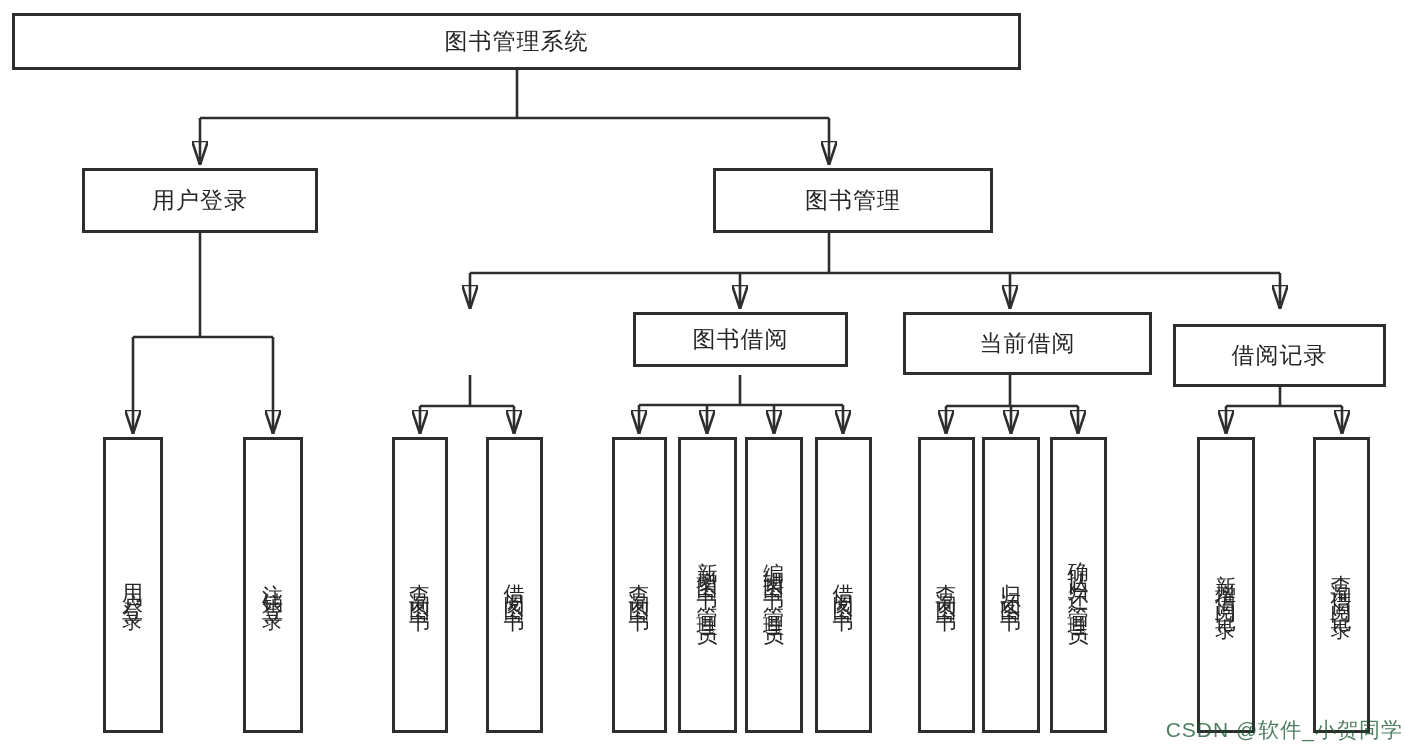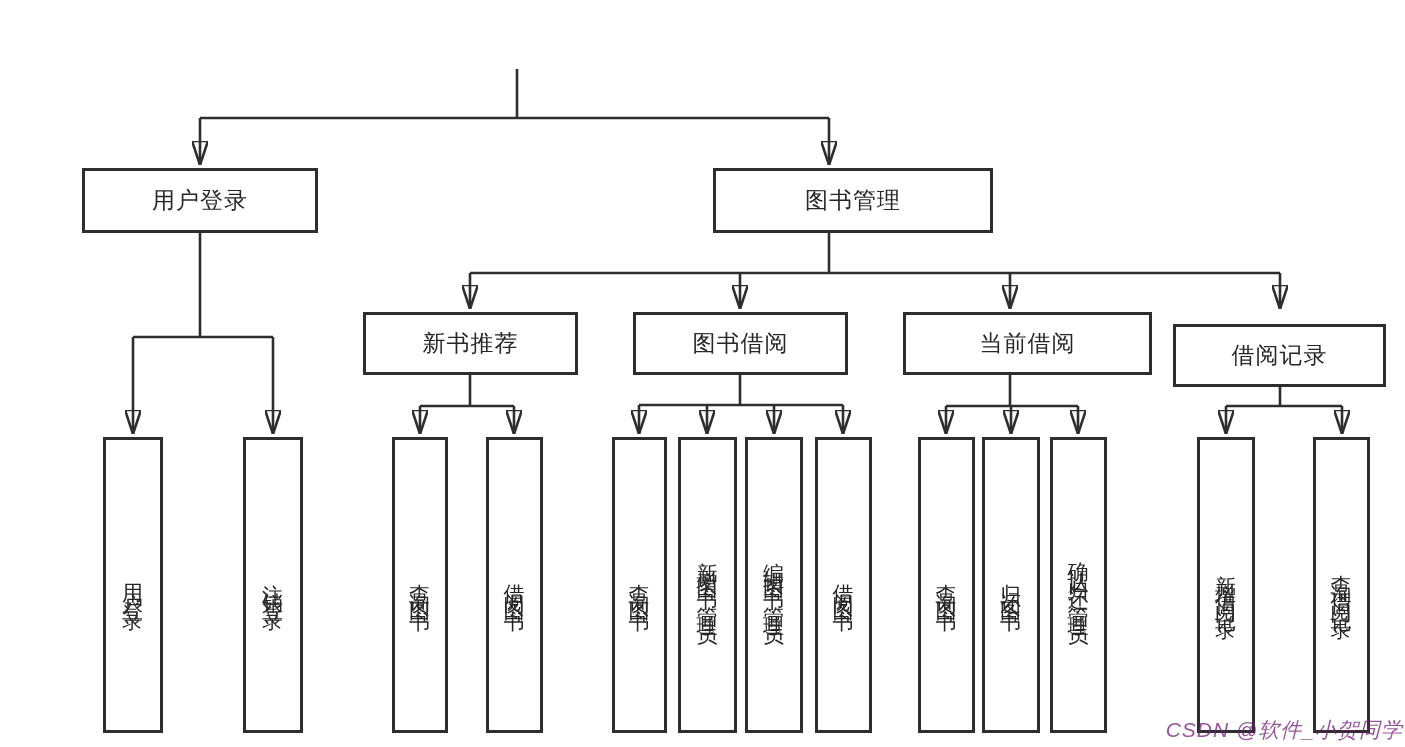--- a/index.html
+++ b/index.html
@@ -49,25 +49,24 @@
     letter-spacing: 9px;
     line-height: 1;
     white-space: nowrap;
   }
   .watermark {
     position: absolute;
     right: 2px;
     top: 716px;
     font-size: 21px;
     letter-spacing: 1px;
-    color: #701a75;
+    color: #14532d;
     opacity: 0.75;
     white-space: nowrap;
     pointer-events: none;
-    font-style: italic;
   }
 </style>
 </head>
 <body>
 
 <div class="canvas">
 
   <svg class="wires" viewBox="0 0 1405 747" xmlns="http://www.w3.org/2000/svg">
     <defs>
       <marker id="arrow" viewBox="0 0 24 16" refX="24" refY="8" markerWidth="24" markerHeight="16" markerUnits="userSpaceOnUse" orient="auto">
@@ -116,32 +115,32 @@
       <line x1="1078" y1="406" x2="1078" y2="434" marker-end="url(#arrow)"></line>
     </g>
 
     <g>
       <path d="M1280,375 V406 M1226,406 H1342"></path>
       <line x1="1226" y1="406" x2="1226" y2="434" marker-end="url(#arrow)"></line>
       <line x1="1342" y1="406" x2="1342" y2="434" marker-end="url(#arrow)"></line>
     </g>
   </svg>
 
+  <div class="box h" style="left:12px;top:13px;width:1009px;height:57px">
+    <span>图书管理系统</span>
+  </div>
 
   <div class="box h" style="left:82px;top:168px;width:236px;height:65px">
     <span>用户登录</span>
   </div>
   <div class="box h" style="left:713px;top:168px;width:280px;height:65px">
     <span>图书管理</span>
   </div>
 
-  <div class="box h" style="left:363px;top:312px;width:215px;height:63px">
-    <span>新书推荐</span>
-  </div>
-  <div class="box h" style="left:633px;top:312px;width:215px;height:63px">
+  <div class="box h" style="left:633px;top:312px;width:215px;height:55px">
     <span>图书借阅</span>
   </div>
   <div class="box h" style="left:903px;top:312px;width:249px;height:63px">
     <span>当前借阅</span>
   </div>
   <div class="box h" style="left:1173px;top:324px;width:213px;height:63px">
     <span>借阅记录</span>
   </div>
 
   <div class="box v" style="left:103px;top:437px;width:60px;height:296px">

